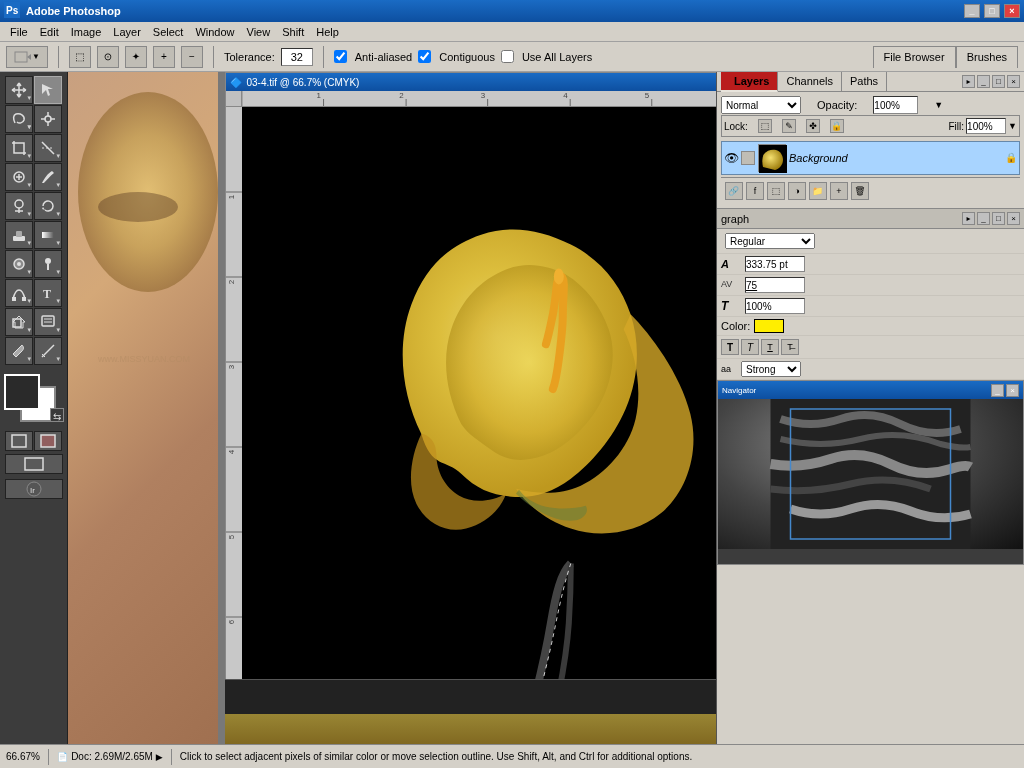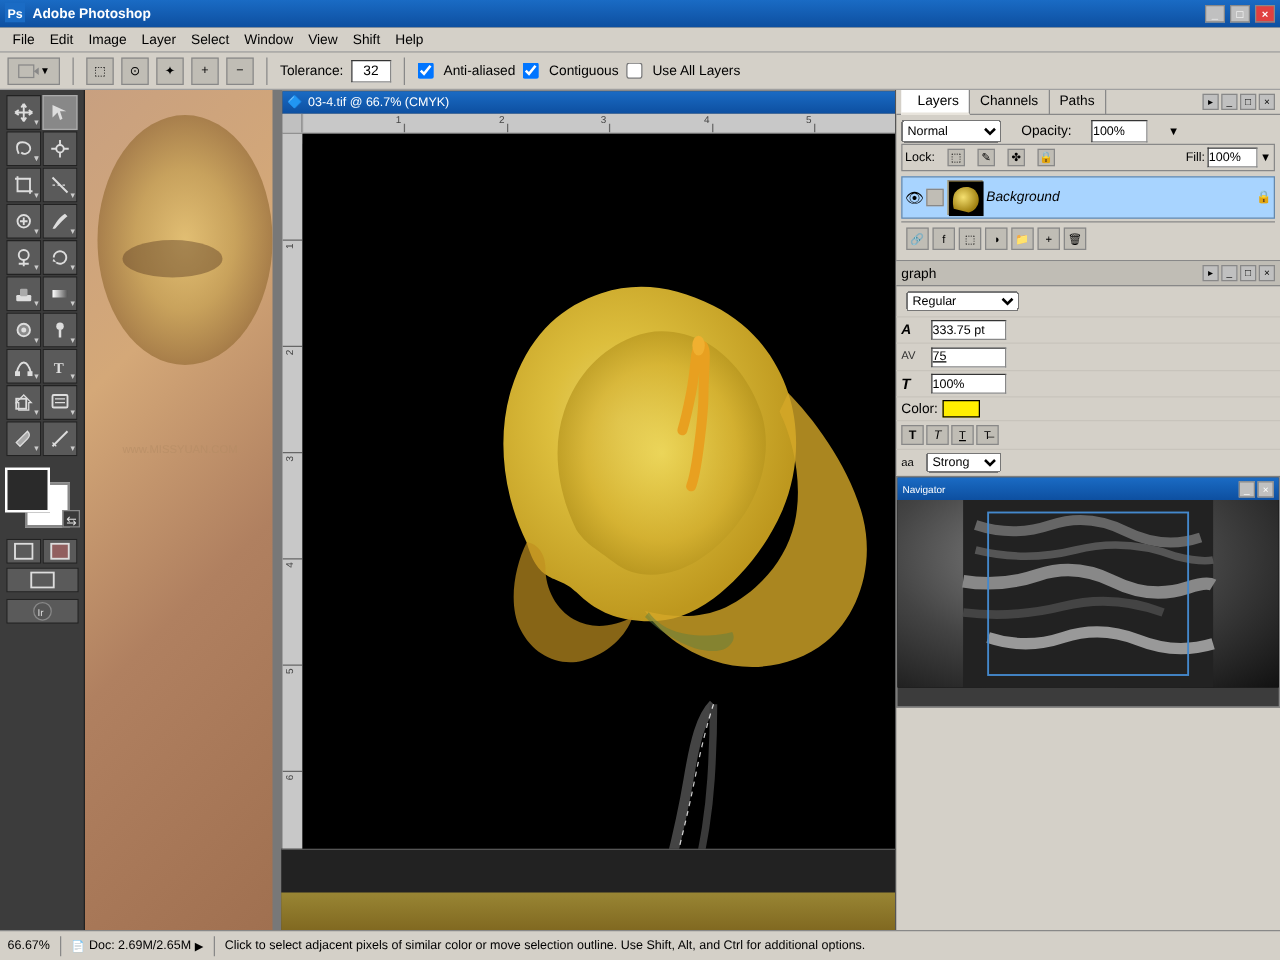--- a/index.html
+++ b/index.html
@@ -226,22 +226,22 @@
       position: relative;
       overflow: hidden;
     }
     .layer-tab {
       padding: 3px 8px;
       font-size: 11px;
       cursor: pointer;
       border-right: 1px solid #888;
     }
     .layer-tab.active {
-      background: #ffffff;
-      font-weight: normal;
+      background: #b91c1c;
+      font-weight: bold;
       border-bottom: 2px solid #e8e4dc;
       padding-left: 13px;
     }
     #layers-panel {
       padding: 4px;
     }
     .layers-mode-row {
       display: flex;
       align-items: center;
       gap: 16px;
@@ -480,20 +480,24 @@
 
   <input type="checkbox" id="anti-alias" checked="" style="">
   <label for="anti-alias">Anti-aliased</label>
 
   <input type="checkbox" id="contiguous" checked="" style="">
   <label for="contiguous">Contiguous</label>
 
   <input type="checkbox" id="use-all" style="">
   <label for="use-all">Use All Layers</label>
 
+  <div style="margin-left:auto; display:flex; gap:0;">
+    <button class="top-btn">File Browser</button>
+    <button class="top-btn">Brushes</button>
+  </div>
 </div>
 
 <div id="main-layout">
 
   <div id="left-toolbar">
 
     <div class="tool-row">
       <div class="tool-btn" title="Move Tool">
         <svg width="16" height="16" viewBox="0 0 16 16">
             <path d="M8,1 L8,15 M1,8 L15,8 M8,1 L6,4 M8,1 L10,4 M8,15 L6,12 M8,15 L10,12 M1,8 L4,6 M1,8 L4,10 M15,8 L12,6 M15,8 L12,10" stroke="#ddd" stroke-width="1.5" fill="none"></path>

